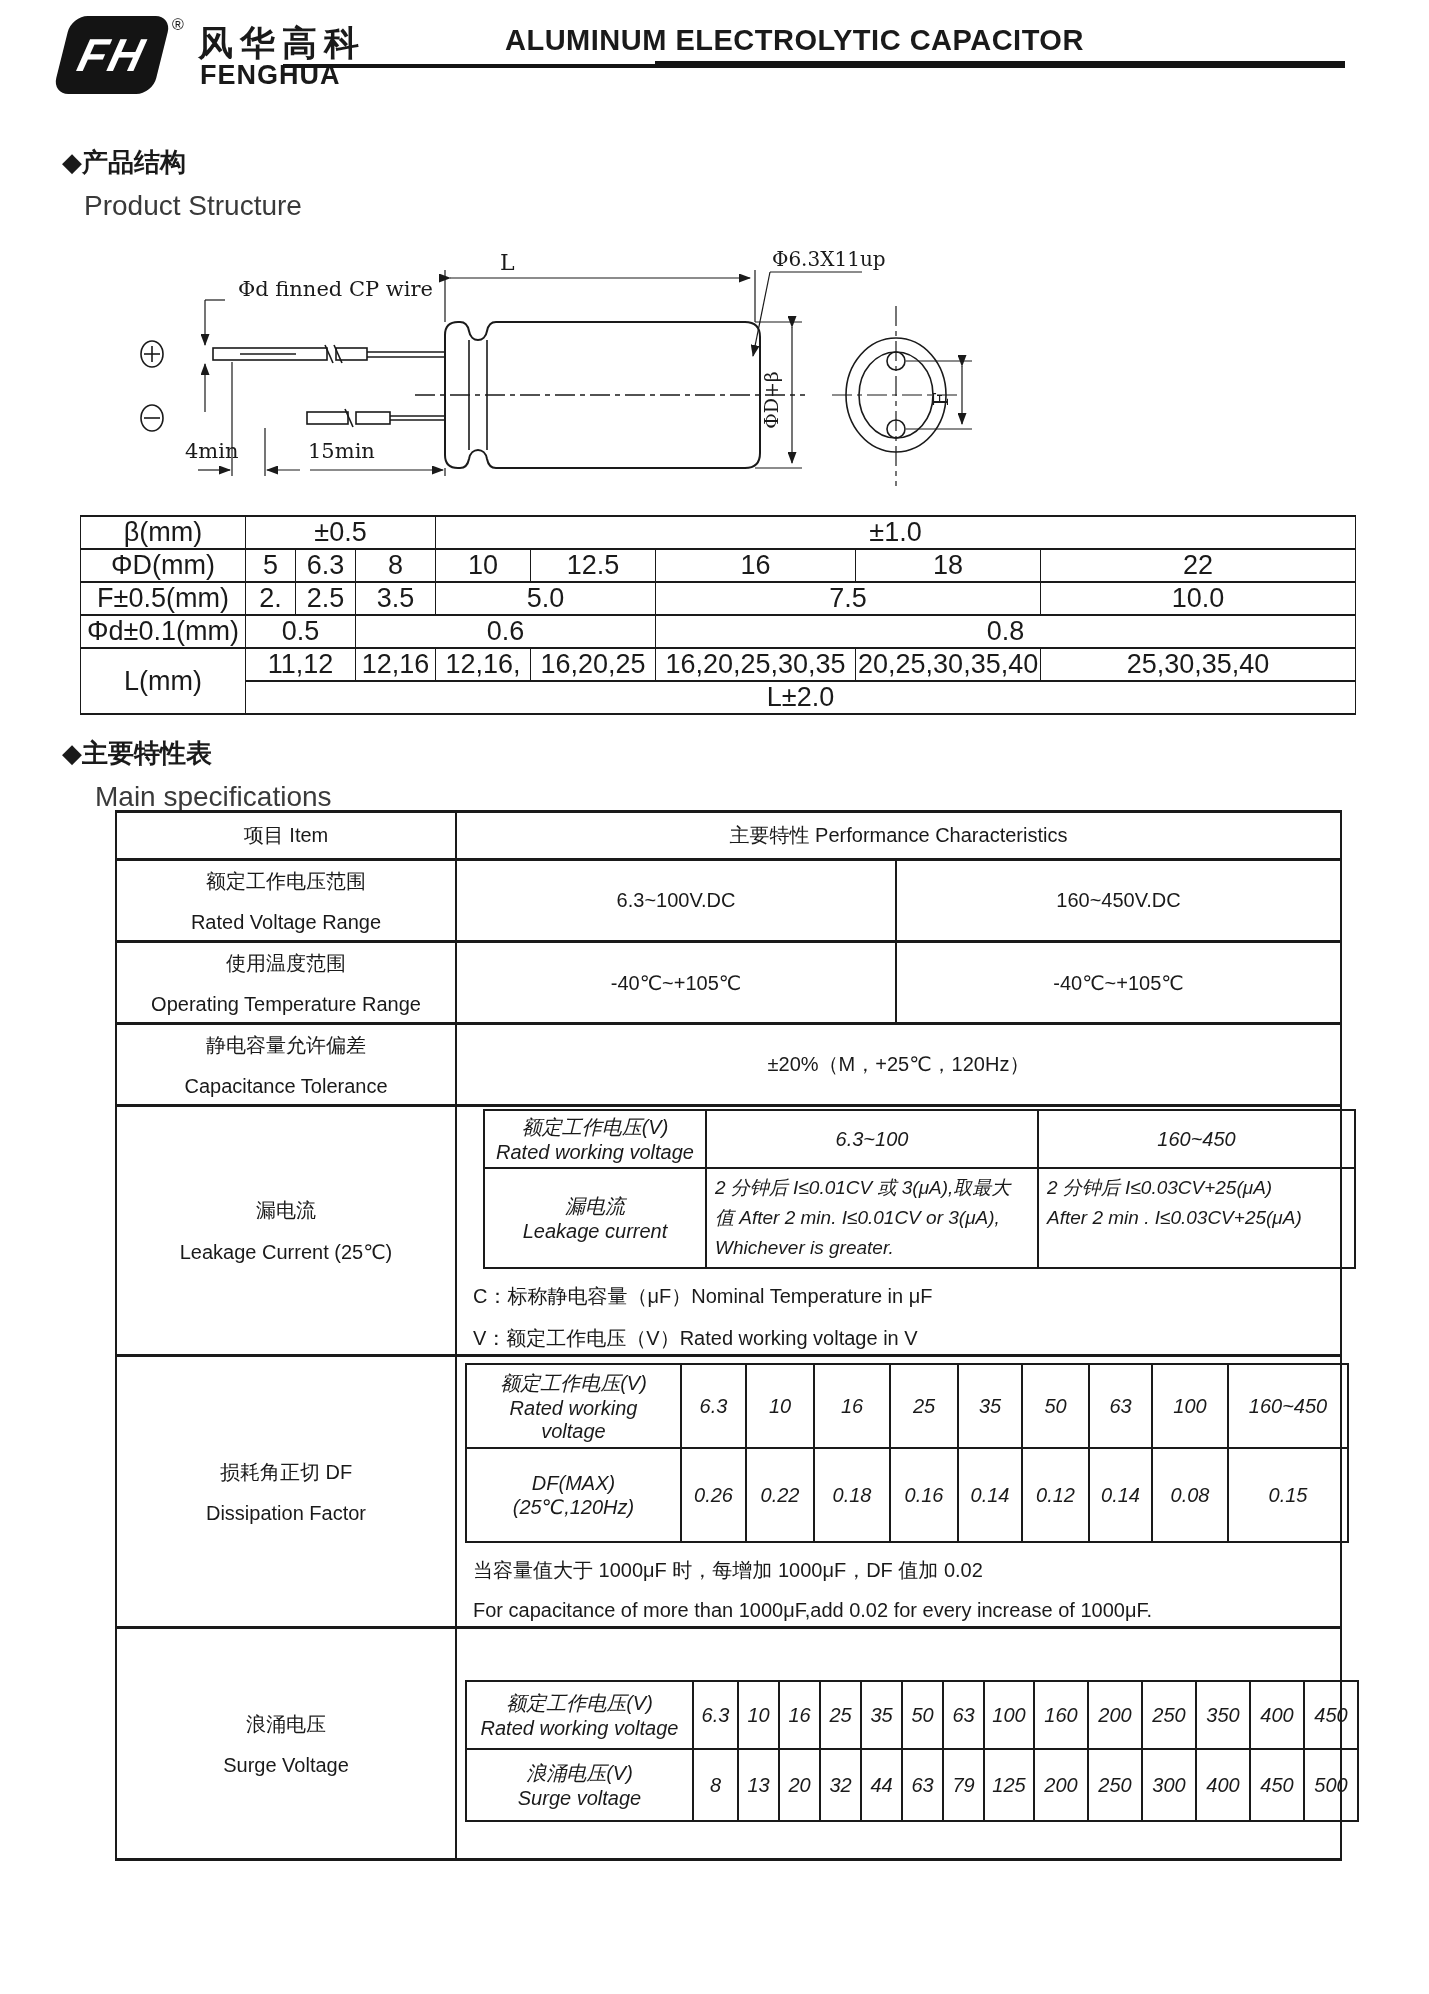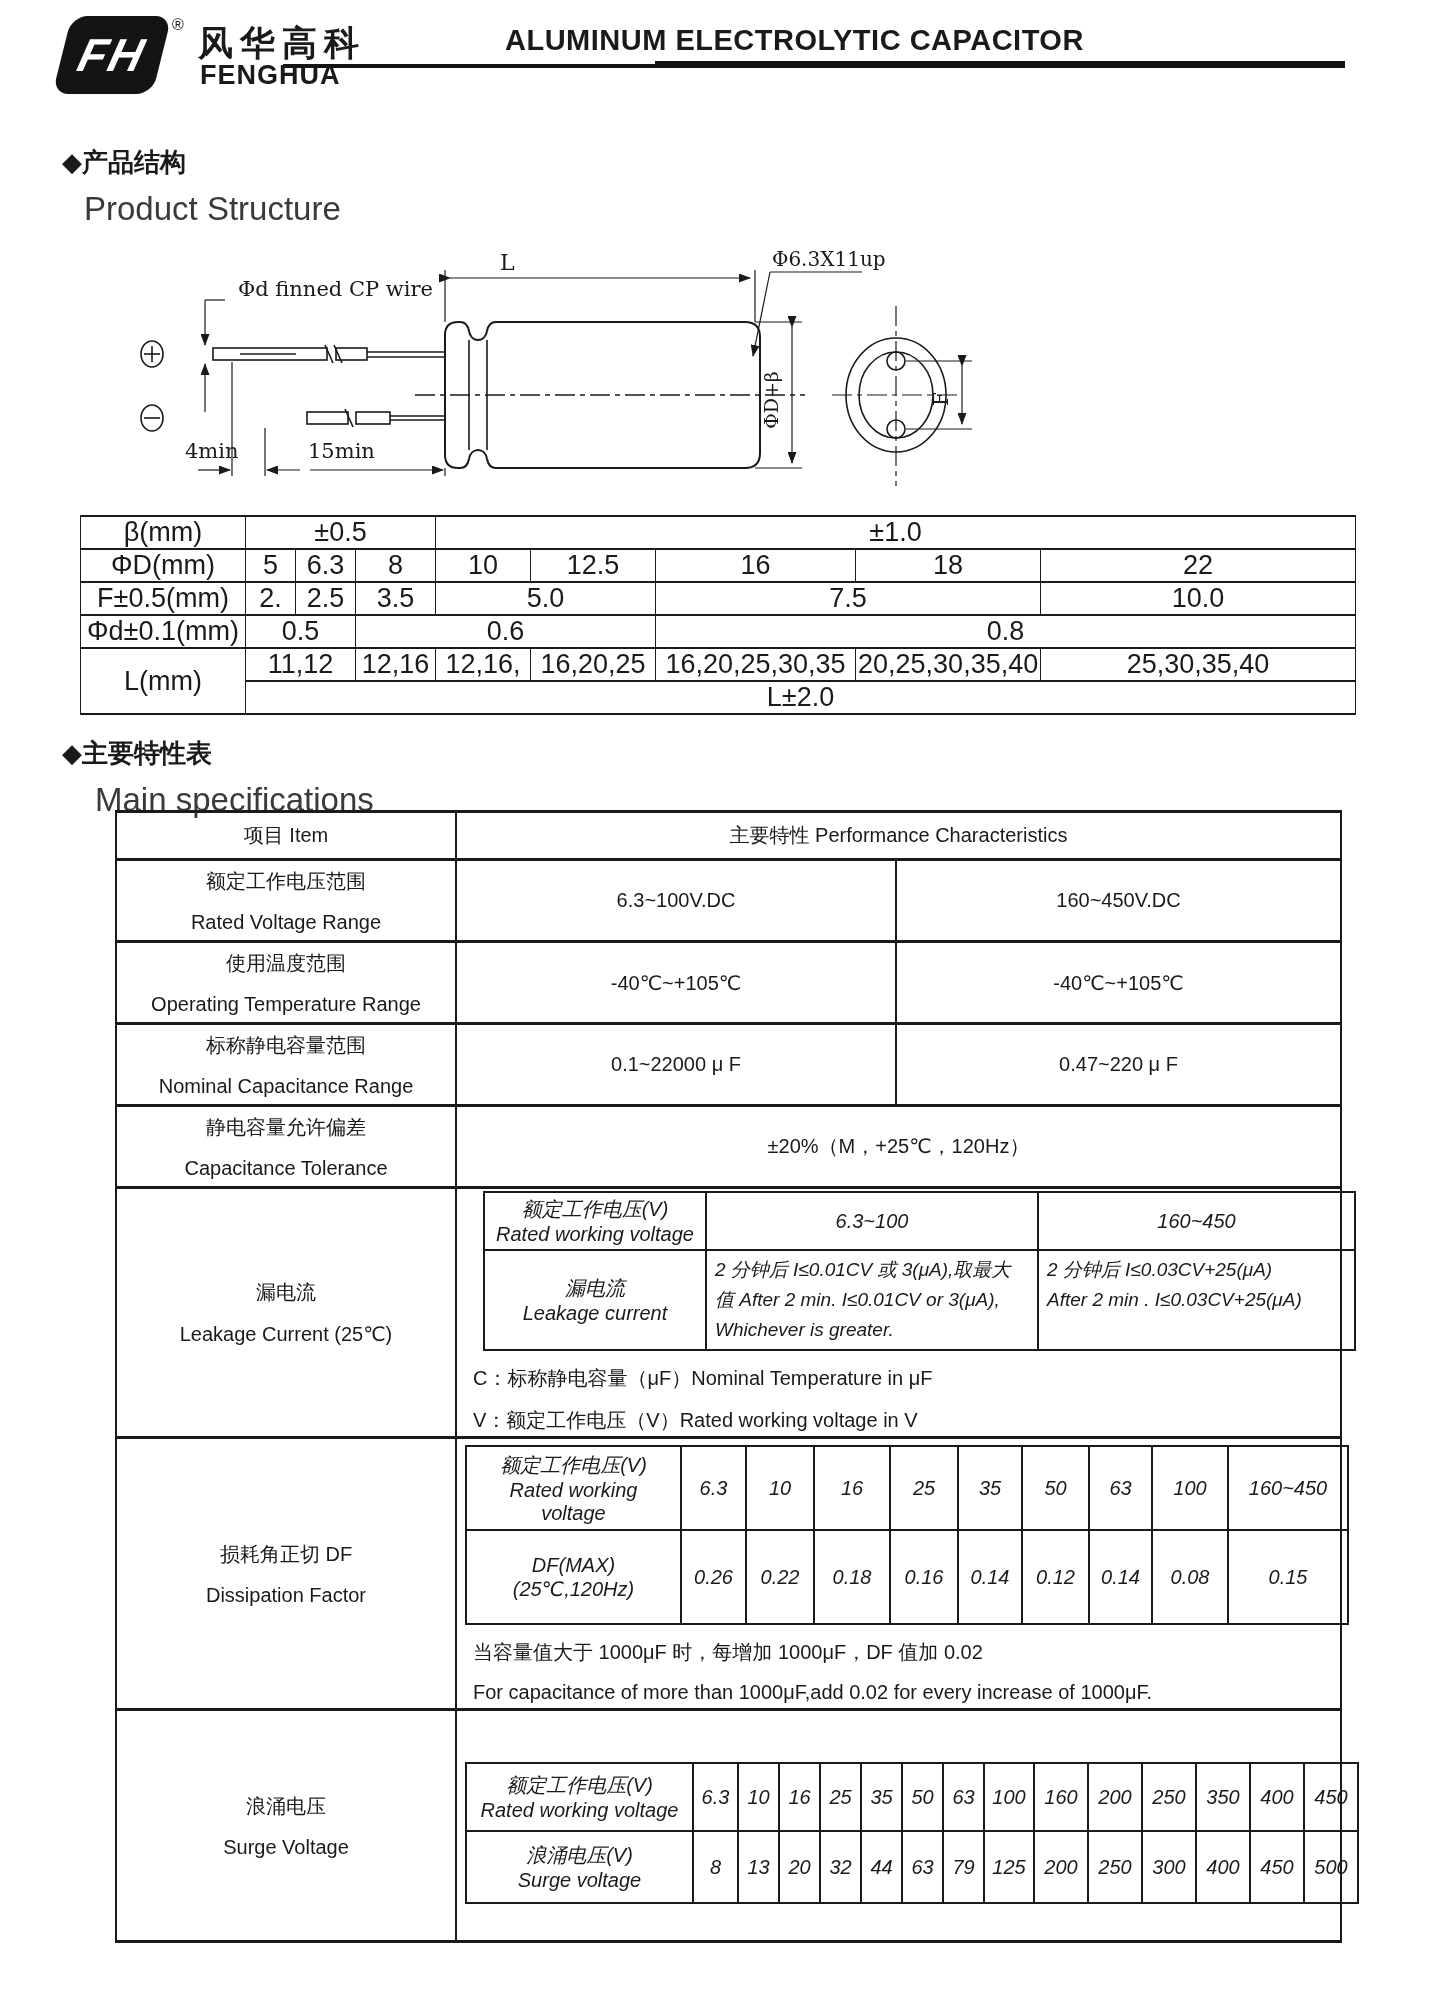--- a/index.html
+++ b/index.html
@@ -13,21 +13,21 @@
   .logo-mark span{color:#fff;font-style:italic;font-weight:800;font-size:46px;letter-spacing:2px;}
   .logo-reg{left:172px;top:16px;font-size:16px;font-weight:400;}
   .logo-cn{left:198px;top:20px;font-size:35px;font-weight:800;letter-spacing:7px;white-space:nowrap;}
   .logo-en{left:200px;top:60px;font-size:27px;font-weight:600;letter-spacing:1px;}
   .doc-title{left:505px;top:24px;font-size:29px;font-weight:800;letter-spacing:0.5px;white-space:nowrap;}
   .rule-thin{left:283px;top:64px;width:372px;height:4px;background:#141414;}
   .rule-thick{left:655px;top:61px;width:690px;height:7px;background:#141414;}
 
   
   .h-cn{font-size:26px;font-weight:700;white-space:nowrap;}
-  .h-en{font-size:33px;font-weight:400;color:#3a3a3a;white-space:nowrap;}
+  .h-en{font-size:28px;font-weight:400;color:#3a3a3a;white-space:nowrap;}
 
   
   svg text{font-family:"DejaVu Serif","Liberation Serif",serif;fill:#1a1a1a;}
 
   
   table.dimt{border-collapse:collapse;table-layout:fixed;width:1275px;font-size:27px;}
   .dimt td{border:2px solid #1a1a1a;border-left-width:1px;border-right-width:1px;
            text-align:center;height:31px;padding:0 2px;white-space:nowrap;overflow:hidden;}
 
   
@@ -256,28 +256,20 @@
 
       <tr style="height:82px">
         <td>
           <div>使用温度范围</div>
           <div class="en">Operating Temperature Range</div>
         </td>
         <td>-40℃~+105℃</td>
         <td>-40℃~+105℃</td>
       </tr>
 
-      <tr style="height:82px">
-        <td>
-          <div>标称静电容量范围</div>
-          <div class="en">Nominal Capacitance Range</div>
-        </td>
-        <td>0.1~22000 μ F</td>
-        <td>0.47~220 μ F</td>
-      </tr>
 
       <tr style="height:82px">
         <td>
           <div>静电容量允许偏差</div>
           <div class="en">Capacitance Tolerance</div>
         </td>
         <td colspan="2">±20%（M，+25℃，120Hz）</td>
       </tr>
 
       <tr style="height:250px">

